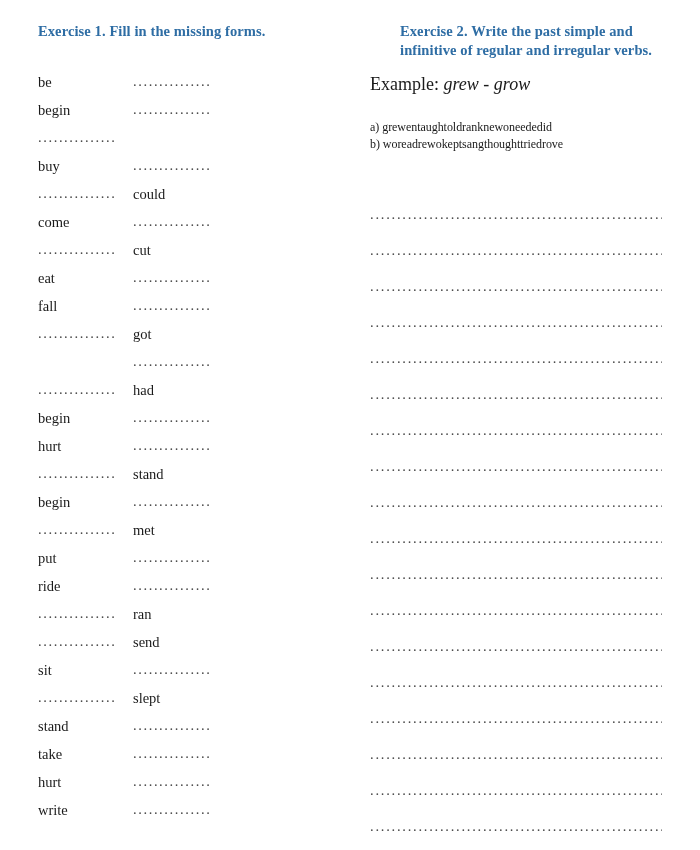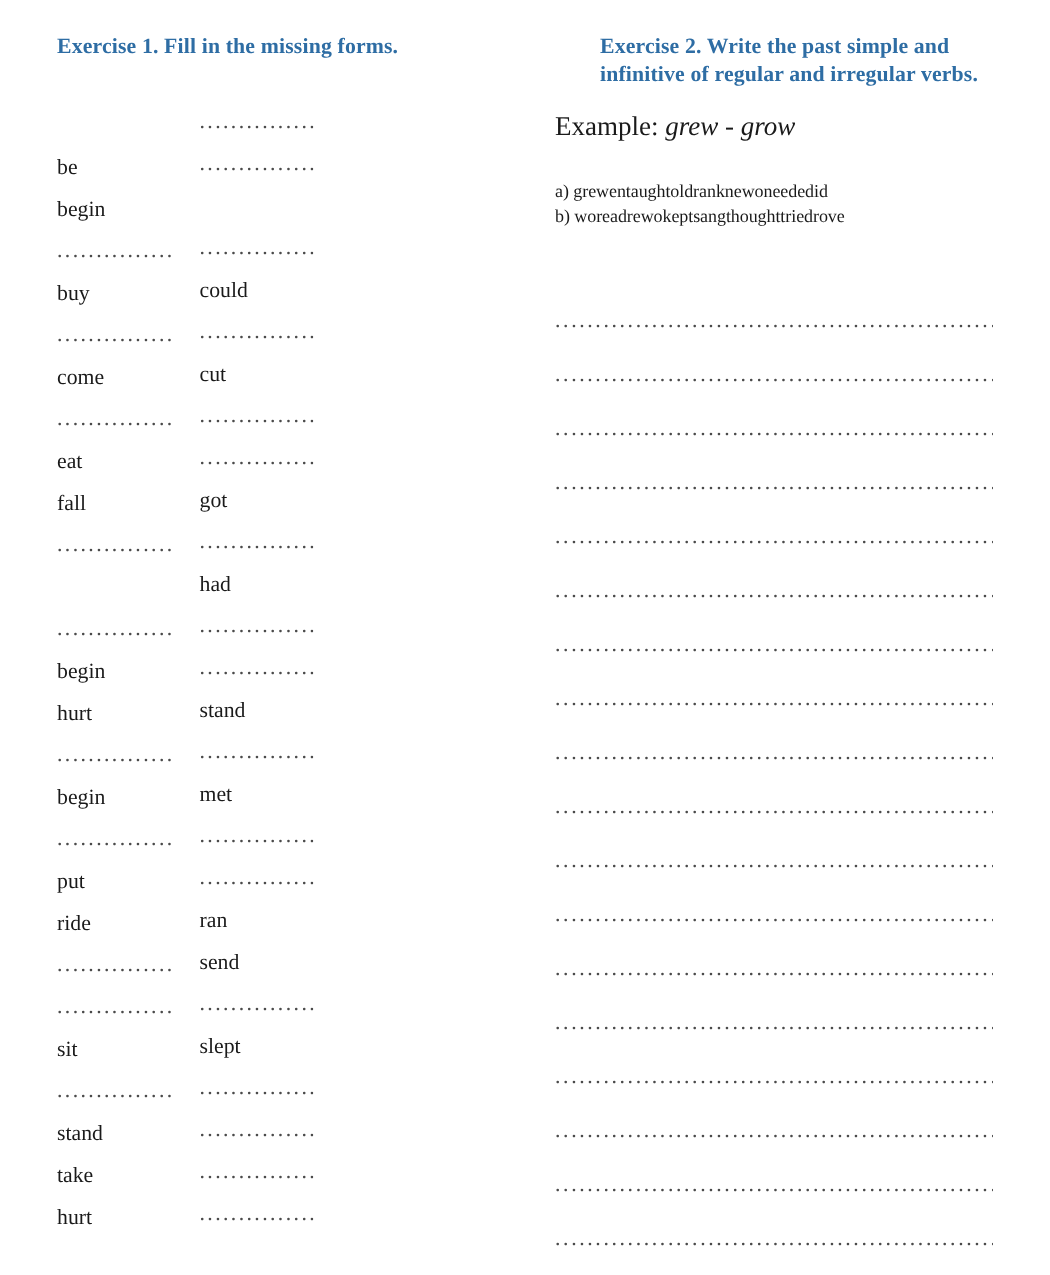--- a/index.html
+++ b/index.html
@@ -56,21 +56,21 @@
     height: 28px;
     line-height: 28px;
     position: relative;
     font-size: 14.5px;
   }
   .cell {
     position: absolute;
     top: 0;
     white-space: nowrap;
   }
-  .cell-1 { left: 0px;  width: 95px; margin-top: 30px; }
+  .cell-1 { left: 0px;  width: 95px; }
   .cell-2 { left: 95px; width: 120px; }
 
   
   .blank-sm {
     display: inline-block;
     width: 76px;
     vertical-align: baseline;
     overflow: hidden;
     letter-spacing: 1.6px;
     font-size: 14.5px;
@@ -223,20 +223,21 @@
       </div>
       <div class="verb-row">
         <span class="cell cell-1">take</span>
         <span class="cell cell-2"><span class="blank-sm">.....................</span></span>
       </div>
       <div class="verb-row">
         <span class="cell cell-1">hurt</span>
         <span class="cell cell-2"><span class="blank-sm">.....................</span></span>
       </div>
       <div class="verb-row">
+        <span class="cell cell-1">write</span>
         <span class="cell cell-2"><span class="blank-sm">.....................</span></span>
       </div>
     </div>
 
   <div class="col-right">
     <p class="ex-heading">Exercise 2. Write the past simple and</p>
     <p class="ex-heading">infinitive of regular and irregular verbs.</p>
   </div>
 
   <div class="ex2-example">

